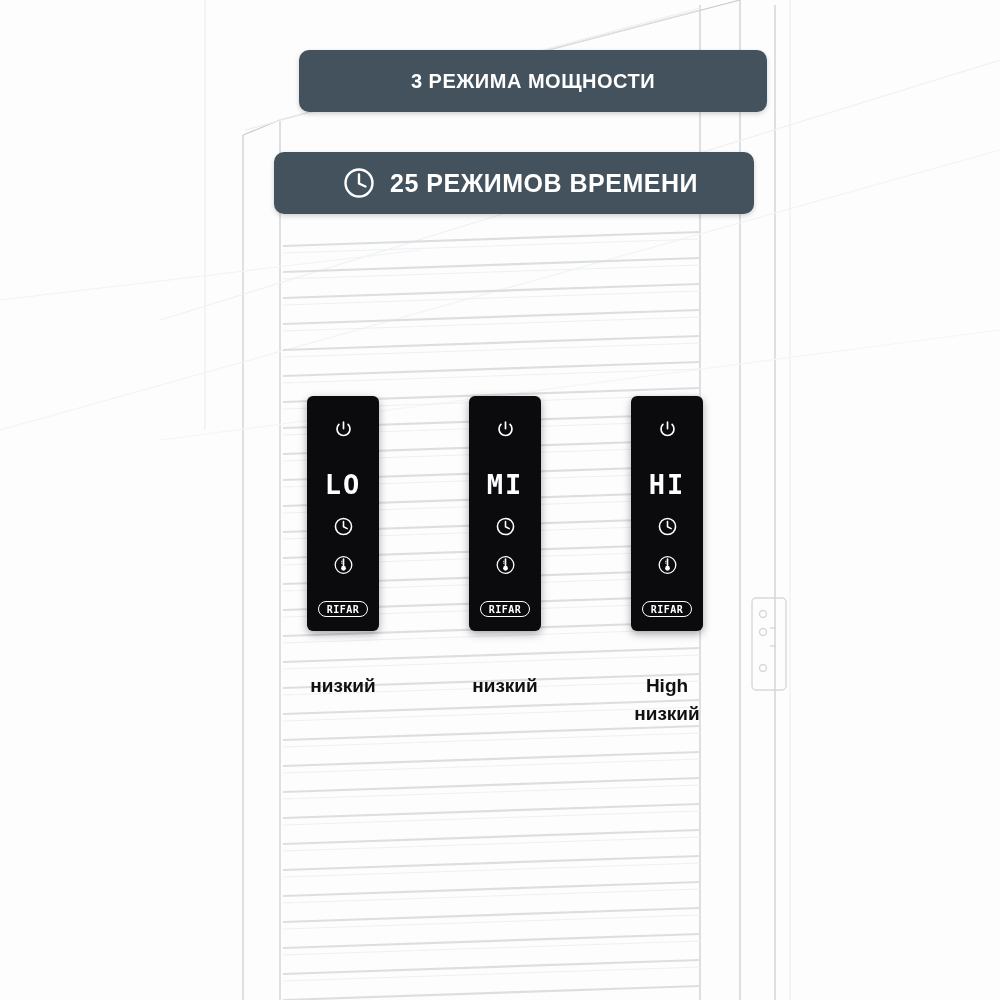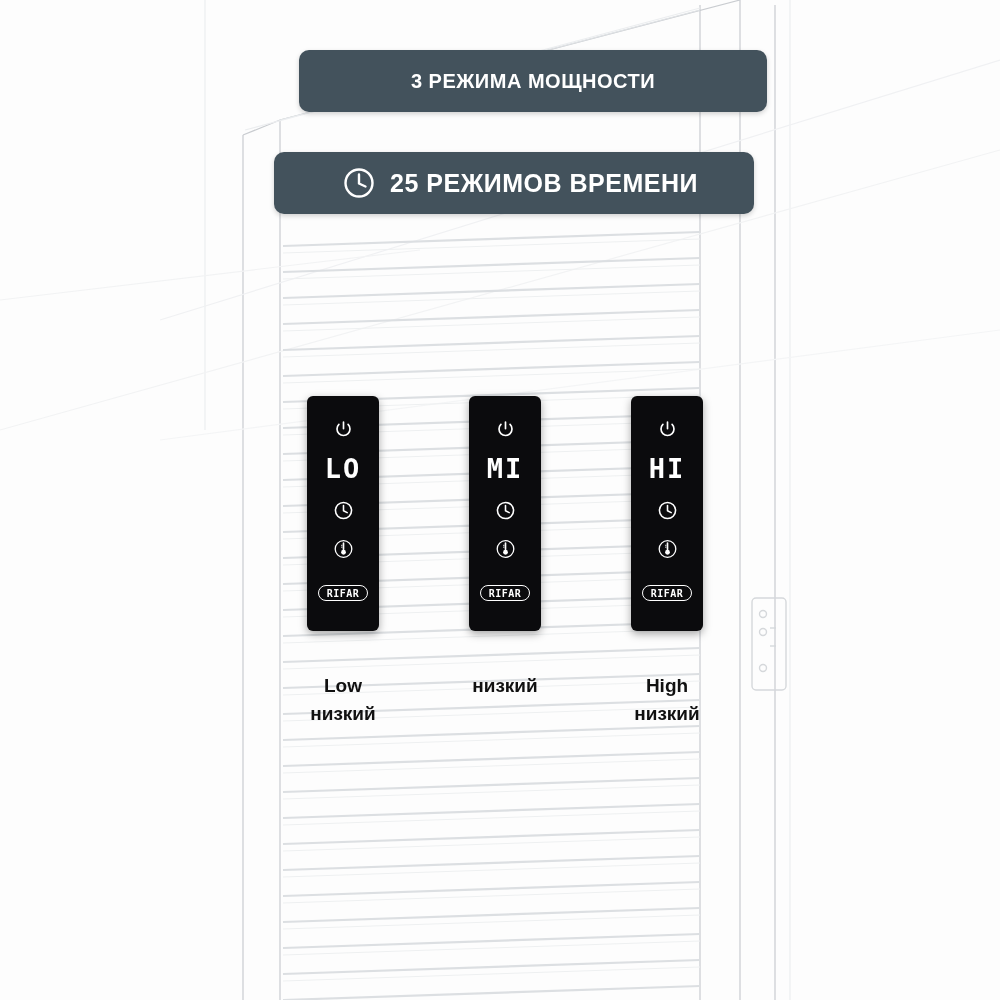--- a/index.html
+++ b/index.html
@@ -82,21 +82,21 @@
   .panel-1 { left: 307px; top: 396px; }
   .panel-2 { left: 469px; top: 396px; }
   .panel-3 { left: 631px; top: 396px; }
 
   .p-power {
     margin-top: 24px;
     width: 19px;
     height: 19px;
   }
   .p-mode {
-    margin-top: 16px;
+    margin-top: 32px;
     font-family: "DejaVu Sans Mono", monospace;
     font-size: 27px;
     font-weight: bold;
     letter-spacing: 2px;
     line-height: 1;
     color: #ffffff;
   }
   .p-clock {
     margin-top: 18px;
     width: 21px;
@@ -318,21 +318,20 @@
         <circle cx="10" cy="13" r="9" fill="none" stroke="#ffffff" stroke-width="1.4"></circle>
         <path d="M10 6.5 L10 13.5" stroke="#ffffff" stroke-width="1.8" stroke-linecap="round"></path>
         <circle cx="10" cy="16.5" r="2.6" fill="#ffffff"></circle>
         <path d="M7.4 9 L8.8 9 M7.4 11 L8.8 11" stroke="#ffffff" stroke-width="1"></path>
       </svg>
     </span>
     <span class="p-logo">RIFAR</span>
   </div>
 
   <div class="caption cap-1">
-    <span class="en">Low</span>
     <span class="ru">низкий</span>
   </div>
   <div class="caption cap-2">
     <span class="ru">низкий</span>
   </div>
   <div class="caption cap-3">
     <span class="en">High</span>
     <span class="ru">низкий</span>
   </div>
 

